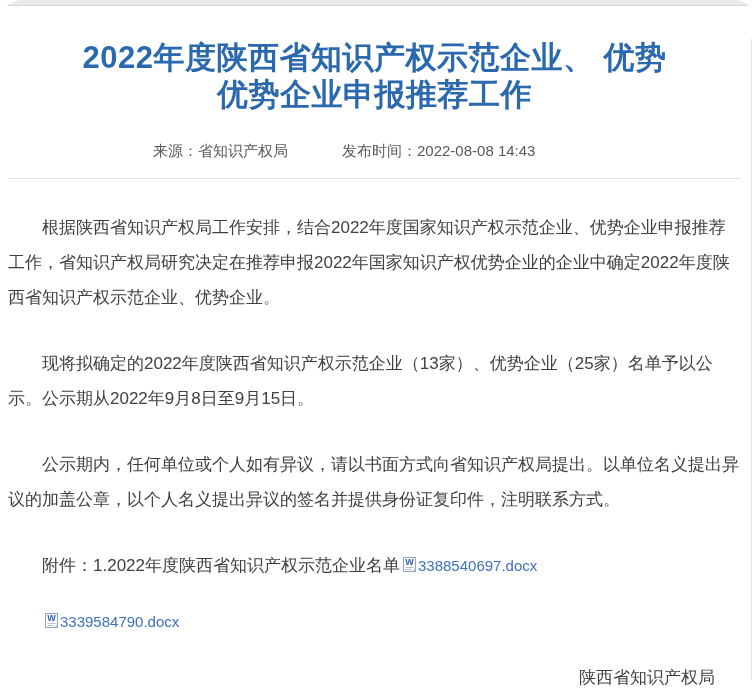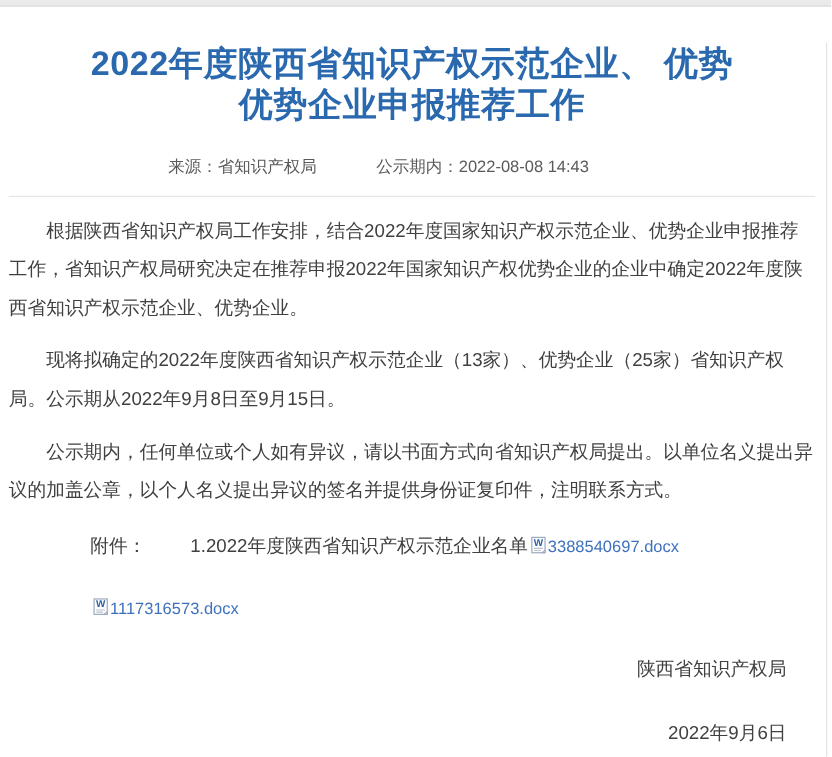--- a/index.html
+++ b/index.html
@@ -8,20 +8,21 @@
     background: #ffffff;
     font-family: "Liberation Sans", "DejaVu Sans", sans-serif;
   }
   .page {
     position: relative;
     width: 756px;
     height: 688px;
     background: #ffffff;
     overflow: hidden;
     box-sizing: border-box;
+    border-radius: 22px;
   }
   .top-bar {
     width: 756px;
     height: 5px;
     background: #eaeaea;
     border-bottom: 1px solid #d9d9d9;
   }
   .content {
     box-sizing: border-box;
     width: 752px;
@@ -51,30 +52,30 @@
     border: none;
     border-top: 1px solid #e3e3e3;
     margin: 17px 0 0 0;
   }
   .body-text {
     color: #404040;
     font-size: 17px;
     line-height: 35px;
   }
   p.para {
-    margin: 13px 0;
+    margin: 31px 0;
     text-indent: 2em;
   }
   .attachment-row {
     margin: 16px 0 18px 0;
     padding-left: 2em;
     text-indent: 0;
     white-space: nowrap;
   }
-  .attachment-row .att-label { color: #404040; margin-left: 40px; }
+  .attachment-row .att-label { color: #404040; }
   .doc-link {
     color: #3e71bd;
     font-size: 15px;
     text-decoration: none;
     cursor: pointer;
   }
   .doc-icon {
     display: inline-block;
     vertical-align: -3px;
     margin-left: 1px;
@@ -90,48 +91,48 @@
 <div class="page">
   <div class="top-bar"></div>
   <div class="content">
 
     <h1 class="article-title"><span>2022年度陕西省知识产权示范企业、 优势</span><br>
       <span>优势企业申报推荐工作</span>
     </h1>
 
     <div class="meta-row">
       <span class="meta-source"><span>来源：</span><span>省知识产权局</span></span>
-      <span class="meta-time"><span>公示期内：</span><span>2022-08-08 14:43</span></span>
+      <span class="meta-time"><span>发布时间：</span><span>2022-08-08 14:43</span></span>
     </div>
 
     <hr class="divider">
 
     <div class="body-text">
       <p class="para">根据陕西省知识产权局工作安排，结合2022年度国家知识产权示范企业、优势企业申报推荐工作，省知识产权局研究决定在推荐申报2022年国家知识产权优势企业的企业中确定2022年度陕西省知识产权示范企业、优势企业。</p>
-      <p class="para">现将拟确定的2022年度陕西省知识产权示范企业（13家）、优势企业（25家）省知识产权局。公示期从2022年9月8日至9月15日。</p>
+      <p class="para">现将拟确定的2022年度陕西省知识产权示范企业（13家）、优势企业（25家）名单予以公示。公示期从2022年9月8日至9月15日。</p>
       <p class="para">公示期内，任何单位或个人如有异议，请以书面方式向省知识产权局提出。以单位名义提出异议的加盖公章，以个人名义提出异议的签名并提供身份证复印件，注明联系方式。</p>
 
       <div class="attachment-row">
         <span class="att-label">附件：</span><span class="att-label">1.2022年度陕西省知识产权示范企业名单</span><span class="doc-icon"><svg width="17" height="18" viewBox="0 0 17 18">
             <rect x="2.5" y="1.5" width="12" height="14" fill="#fdfdfd" stroke="#93a3b8" stroke-width="1"></rect>
             <text x="8.5" y="9" font-size="9" font-weight="bold" fill="#2a5fa5" text-anchor="middle" font-family="Liberation Sans, sans-serif">W</text>
             <line x1="4.5" y1="11.5" x2="12.5" y2="11.5" stroke="#b9c2cc" stroke-width="1"></line>
             <line x1="4.5" y1="13.5" x2="10.5" y2="13.5" stroke="#b9c2cc" stroke-width="1"></line>
             <path d="M14.5 15.5 L11.5 15.5 L14.5 13 Z" fill="#d7dde5" stroke="#93a3b8" stroke-width="0.8"></path>
           </svg></span><a class="doc-link">3388540697.docx</a>
       </div>
 
       <div class="attachment-row">
         <span class="att-label"></span><span class="doc-icon"><svg width="17" height="18" viewBox="0 0 17 18">
             <rect x="2.5" y="1.5" width="12" height="14" fill="#fdfdfd" stroke="#93a3b8" stroke-width="1"></rect>
             <text x="8.5" y="9" font-size="9" font-weight="bold" fill="#2a5fa5" text-anchor="middle" font-family="Liberation Sans, sans-serif">W</text>
             <line x1="4.5" y1="11.5" x2="12.5" y2="11.5" stroke="#b9c2cc" stroke-width="1"></line>
             <line x1="4.5" y1="13.5" x2="10.5" y2="13.5" stroke="#b9c2cc" stroke-width="1"></line>
             <path d="M14.5 15.5 L11.5 15.5 L14.5 13 Z" fill="#d7dde5" stroke="#93a3b8" stroke-width="0.8"></path>
-          </svg></span><a class="doc-link">1117316573.docx</a>
+          </svg></span><a class="doc-link">3339584790.docx</a>
       </div>
 
       <div class="signature-block">
         <div class="signature-org">陕西省知识产权局</div>
         <div class="signature-date">2022年9月6日</div>
       </div>
     </div>
 
   </div>
 </div>

